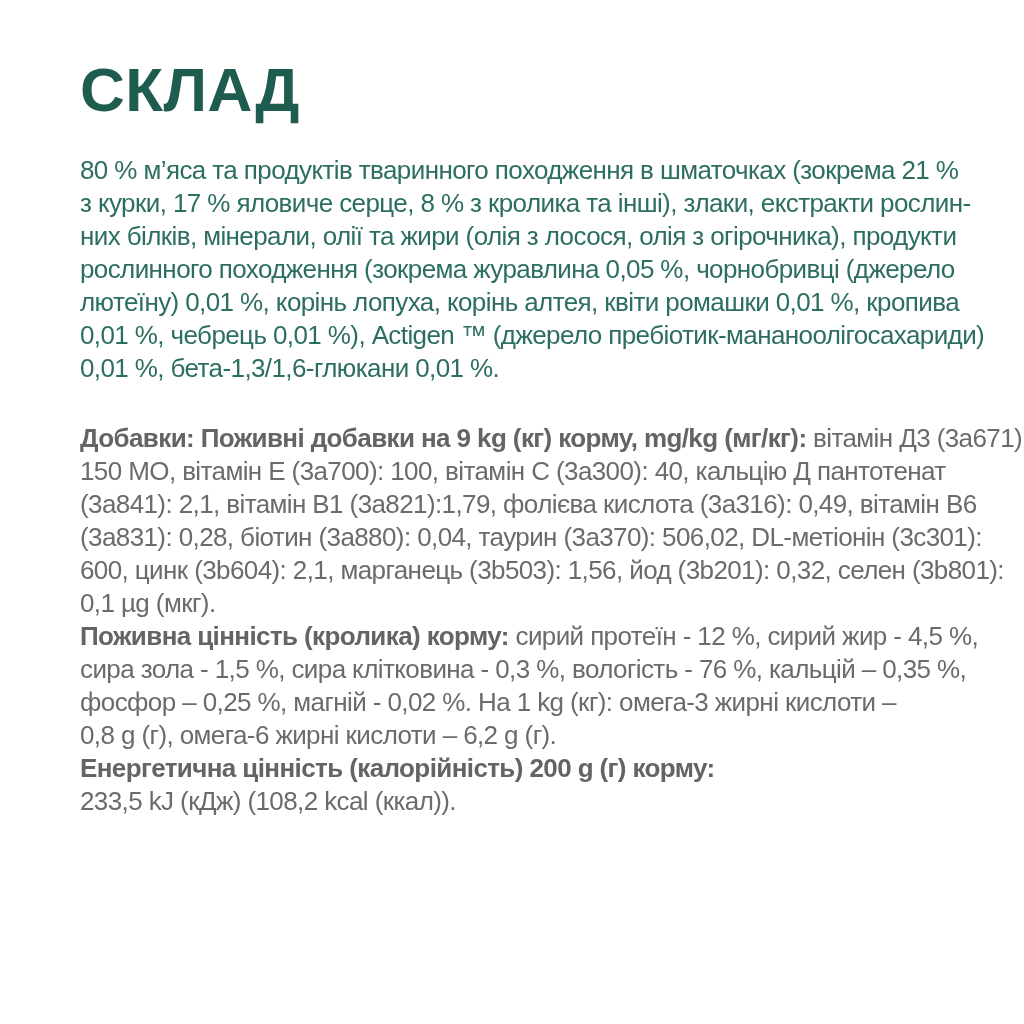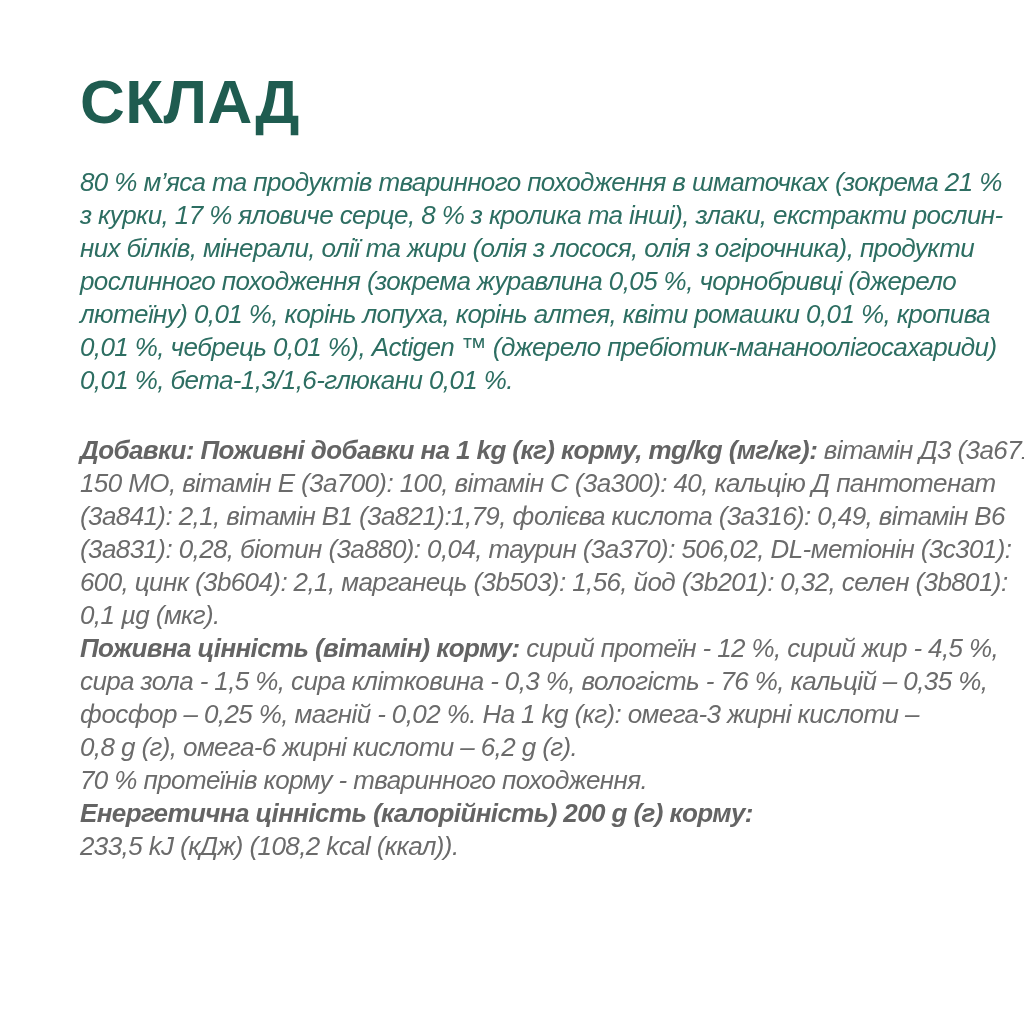--- a/index.html
+++ b/index.html
@@ -10,35 +10,34 @@
   body {
     width: 1024px;
     height: 1024px;
     overflow: hidden;
     font-family: "Liberation Sans", "DejaVu Sans", sans-serif;
   }
   .page {
     padding: 56px 30px 0 80px;
   }
   .page-title {
-    margin: 12px 0 30px 0;
+    margin: 0 0 30px 0;
     font-size: 62px;
     line-height: 68px;
     font-weight: bold;
     color: #1f5c50;
     letter-spacing: 0.5px;
   }
   .para {
     margin: 0;
     font-size: 26px;
     line-height: 33px;
     letter-spacing: -0.6px;
     white-space: pre;
     font-weight: 500;
-    font-style: italic;
   }
   .para-green {
     color: #2d6e62;
     margin-bottom: 37px;
   }
   .para-gray {
     color: #6b6b6b;
   }
   .bold {
     font-weight: bold;
@@ -53,31 +52,30 @@
   <h1 class="page-title">СКЛАД</h1>
 
   <p class="para para-green"><span>80 % м’яса та продуктів тваринного походження в шматочках (зокрема 21 %
 з курки, 17 % яловиче серце, 8 % з кролика та інші), злаки, екстракти рослин-
 них білків, мінерали, олії та жири (олія з лосося, олія з огірочника), продукти
 рослинного походження (зокрема журавлина 0,05 %, чорнобривці (джерело
 лютеїну) 0,01 %, корінь лопуха, корінь алтея, квіти ромашки 0,01 %, кропива
 0,01 %, чебрець 0,01 %), Actigen ™ (джерело пребіотик-мананоолігосахариди)
 0,01 %, бета-1,3/1,6-глюкани 0,01 %.</span></p>
 
-  <p class="para para-gray"><span class="bold">Добавки: Поживні добавки на 1 kg (кг) корму, mg/kg (мг/кг): </span><span>вітамін Д3 (3а671):
+  <p class="para para-gray"><span class="bold">Добавки: Поживні добавки на 9 kg (кг) корму, mg/kg (мг/кг): </span><span>вітамін Д3 (3а671):
 150 МО, вітамін Е (3а700): 100, вітамін С (3а300): 40, кальцію Д пантотенат
 (3а841): 2,1, вітамін В1 (3а821):1,79, фолієва кислота (3а316): 0,49, вітамін В6
 (3а831): 0,28, біотин (3а880): 0,04, таурин (3а370): 506,02, DL-метіонін (3с301):
 600, цинк (3b604): 2,1, марганець (3b503): 1,56, йод (3b201): 0,32, селен (3b801):
 0,1 µg (мкг).</span></p>
 
-  <p class="para para-gray"><span class="bold">Поживна цінність (вітамін) корму: </span><span>сирий протеїн - 12 %, сирий жир - 4,5 %,
+  <p class="para para-gray"><span class="bold">Поживна цінність (кролика) корму: </span><span>сирий протеїн - 12 %, сирий жир - 4,5 %,
 сира зола - 1,5 %, сира клітковина - 0,3 %, вологість - 76 %, кальцій – 0,35 %,
 фосфор – 0,25 %, магній - 0,02 %. На 1 kg (кг): омега-3 жирні кислоти –
 0,8 g (г), омега-6 жирні кислоти – 6,2 g (г).</span></p>
 
-  <p class="para para-gray"><span>70 % протеїнів корму - тваринного походження.</span></p>
 
   <p class="para para-gray"><span class="bold">Енергетична цінність (калорійність) 200 g (г) корму:</span></p>
 
   <p class="para para-gray"><span>233,5 kJ (кДж) (108,2 kcal (ккал)).</span></p>
 
 </div>
 
 </body></html>

